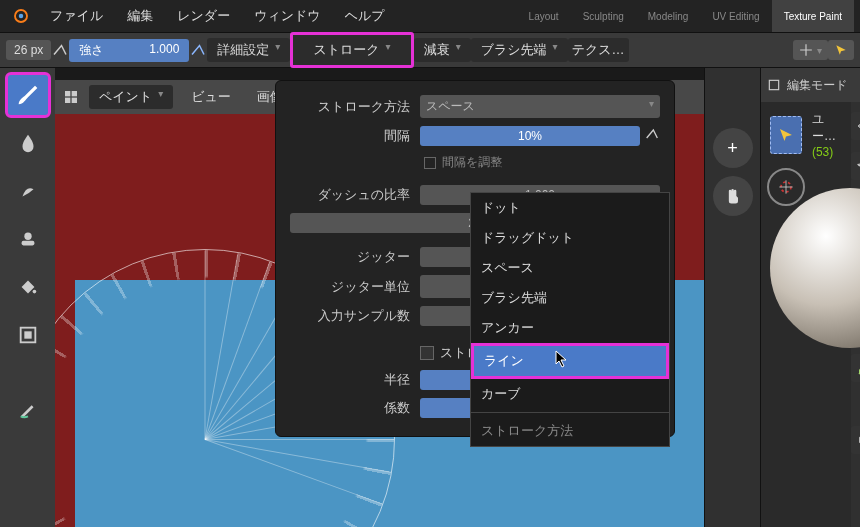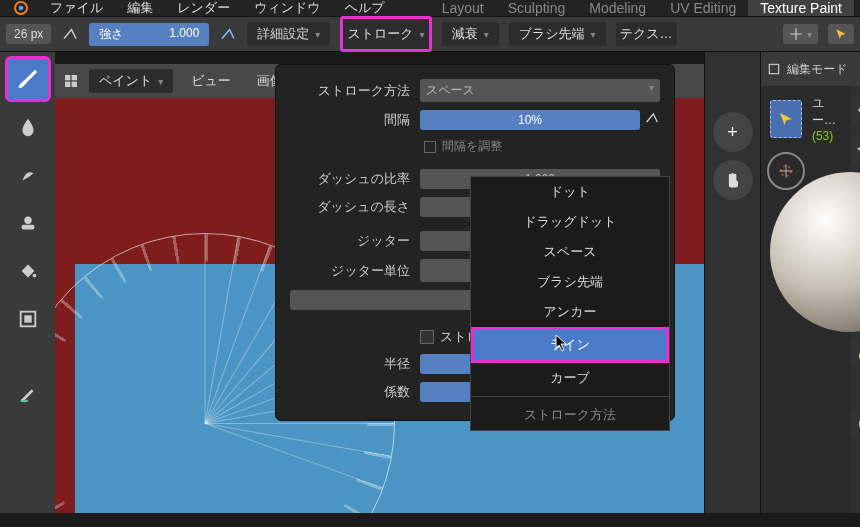--- a/index.html
+++ b/index.html
@@ -1,46 +1,46 @@
 <!DOCTYPE html>
 <html><head>
 <meta charset="utf-8">
 <style>
   * { box-sizing: border-box; margin: 0; padding: 0; font-family: sans-serif; }
   body { background: #1a1a1a; width: 860px; height: 527px; overflow: hidden; position: relative; color: #ccc; font-size: 13px; }
-  .topbar { display:flex; align-items:center; height:16px; background:#232323; padding: 0 6px; gap: 4px; }
+  .topbar { display:flex; align-items:center; height:32px; background:#232323; padding: 0 6px; gap: 4px; }
   .menu-item { padding: 4px 10px; color:#ddd; cursor:pointer; }
   .tabs { display:flex; margin-left:auto; height:100%; align-items:stretch; }
-  .tab { padding: 6px 12px; color:#888; cursor:pointer; font-size: 14px; display:flex; align-items:center;text-align:center; }
+  .tab { padding: 6px 12px; color:#888; cursor:pointer; font-size: 10px; display:flex; align-items:center;text-align:center; }
   .tab.active { background:#414141; color:#fff; }
-  .headerbar { display:flex; align-items:center; height:36px; background:#3a3a3a; padding:0 6px; gap:10px; border-top:1px solid #111; border-bottom:1px solid #111;}
+  .headerbar { display:flex; align-items:center; height:36px; background:#3a3a3a; padding:0 6px; gap:0; border-top:1px solid #111; border-bottom:1px solid #111;}
   .headerbar .btnsmall { background:#555; padding:3px 6px; border-radius:3px; color:#ddd; font-size:12px; display:flex; align-items:center; gap:4px; }
   .num { background:#555; padding:3px 8px; border-radius:3px; color:#ddd; font-size:12px; }
   .numblue { background:#5680c2; color:#fff; padding:3px 10px; border-radius:3px; font-size:12px; min-width:120px; display:flex; justify-content:space-between; }
-  .dd { background:#2c2c2c; padding:3px 10px; border-radius:3px; color:#ddd; font-size:13px; display:flex; align-items:center; gap:6px; }
+  .dd { background:#2c2c2c; padding:3px 10px; border-radius:3px; color:#ddd; font-size:13px; display:flex; gap:6px; }
   .chev { font-size:10px; color:#888; }
   .mainrow { display:flex; height:calc(100% - 66px); }
   .leftcol { width:55px; background:#3a3a3a; display:flex; flex-direction:column; align-items:center; padding-top:6px; gap:6px; }
   .ticon { width:42px; height:42px; border-radius:4px; display:flex; align-items:center; justify-content:center; color:#ccc; font-size:18px; }
   .ticon.active { background:#4a7ac8; }
   .canvasarea { flex:1; position:relative; background:#7f1d1d; overflow:hidden;margin-top:12px; }
   .subhead { position:absolute; top:0; left:0; right:0; height:34px; display:flex; align-items:center; padding:0 8px; gap:10px; background:#484848; }
   .canvas { position:absolute; top:200px; left:20px; right:0; bottom:0; background:#4b95c4; }
   .arc { position:absolute; left:-60px; bottom:-100px; width:380px; height:380px; border-radius:50%; border:1px solid rgba(255,255,255,0.6); }
   .arc::before { content:""; position:absolute; inset:0; border-radius:50%; background: repeating-conic-gradient(rgba(255,255,255,0.3) 0deg 1deg, transparent 1deg 10deg); mask: radial-gradient(circle, transparent 60%, black 61%); }
   .radials { position:absolute; inset:0; }
   .radials span { position:absolute; left:50%; top:50%; width:50%; height:1px; background:rgba(255,255,255,0.35); transform-origin:left center; }
   .popup { position:absolute; top:0px; left:220px; width:400px; background:#232323; border:1px solid #111; border-radius:6px; padding:14px 14px 18px 14px; }
   .prow { display:flex; align-items:center; margin-bottom:8px; }
   .plabel { width:130px; text-align:right; padding-right:10px; color:#ccc; font-size:13px; }
   .pfield { flex:1; }
   .pnum { background:#555; padding:3px 6px; border-radius:3px; color:#bbb; text-align:center; font-size:12px; }
   .pnum.blue { background:#5680c2; color:#fff; }
   .dropdown-open { position:absolute; top:112px; left:415px; width:200px; background:#1b1b1b; border:1px solid #444; z-index:10; }
-  .dropdown-open .opt { padding:6px 10px; color:#ddd; font-size:13px; cursor:pointer;text-align:center; }
+  .dropdown-open .opt { padding:6px 10px; color:#ddd; font-size:13px; cursor:pointer; }
   .dropdown-open .opt.sel { background:#4a7ac8; color:#fff; }
   .opt-sep { height:1px; background:#444; margin:3px 0; }
   .rightcol { width:56px; background:#303030; border-left:1px solid #111; display:flex; flex-direction:column; align-items:center; padding-top:60px; gap:8px;}
   .rcircle { width:40px; height:40px; border-radius:50%; background:#444; display:flex; align-items:center; justify-content:center; color:#fff; font-size:18px;}
   .rcircle2 { width:40px; height:40px; border-radius:50%; background:#444; display:flex; align-items:center; justify-content:center; }
   .farright { width:100px; background:#2a2a2a; border-left:1px solid #111; display:flex; flex-direction:column; }
   .frhead { height:34px; display:flex; align-items:center; padding:0 6px; gap:6px; background:#3a3a3a; font-size:12px;}
   .frstrip { width:40px; background:#303030; display:flex; flex-direction:column; align-items:center; padding-top:10px; gap:12px; margin-left:auto; height:100%;}
   .swatch { width:38px; height:38px; border-radius:3px; }
   .hl-magenta { outline:3px solid #e531d6; outline-offset:-1px; }
@@ -93,21 +93,21 @@
   </span>
   <span>
     <svg width="18" height="18" viewBox="0 0 24 24">
         <path d="M4 18 L14 6 L20 18" fill="none" stroke="#8bb7ff" stroke-width="2"></path>
       </svg>
   </span>
   <span class="dd">
     <span>詳細設定</span>
       <span class="chev">▾</span>
   </span>
-  <span class="dd hl-mag2" style="padding:6px 4px">
+  <span class="dd hl-mag2" style="padding:6px 20px">
     <span>ストローク</span>
       <span class="chev">▾</span>
   </span>
   <span class="dd">
     <span>減衰</span>
       <span class="chev">▾</span>
   </span>
   <span class="dd">
     <span>ブラシ先端</span>
       <span class="chev">▾</span>
@@ -241,21 +241,20 @@
         </div>
       </div>
       <div style="height:6px"></div>
       <div class="prow">
         <div class="plabel">ダッシュの比率</div>
         <div class="pfield">
             <div class="pnum">1.000</div>
           </div>
       </div>
       <div class="prow">
-        <div class="plabel">ダッシュの長さ</div>
         <div class="pfield">
             <div class="pnum">20</div>
           </div>
       </div>
       <div style="height:6px"></div>
       <div class="prow">
         <div class="plabel">ジッター</div>
         <div class="pfield" style="display:flex; gap:4px;">
           <div class="pnum" style="flex:1">0.0000</div>
           <span>
@@ -265,20 +264,21 @@
             </span>
         </div>
       </div>
       <div class="prow">
         <div class="plabel">ジッター単位</div>
         <div class="pfield">
             <div class="pnum" style="text-align:right">ブラシ</div>
           </div>
       </div>
       <div class="prow">
+        <div class="plabel">入力サンプル数</div>
         <div class="pfield">
             <div class="pnum">0</div>
           </div>
       </div>
       <div style="height:10px"></div>
       <div class="prow">
         <div class="plabel"></div>
         <div class="pfield" style="color:#ccc;font-size:13px;display:flex;align-items:center;gap:6px">
           <span style="width:14px;height:14px;border:1px solid #666;background:#333;display:inline-block"></span>
           <span>ストロークの安定化</span>

